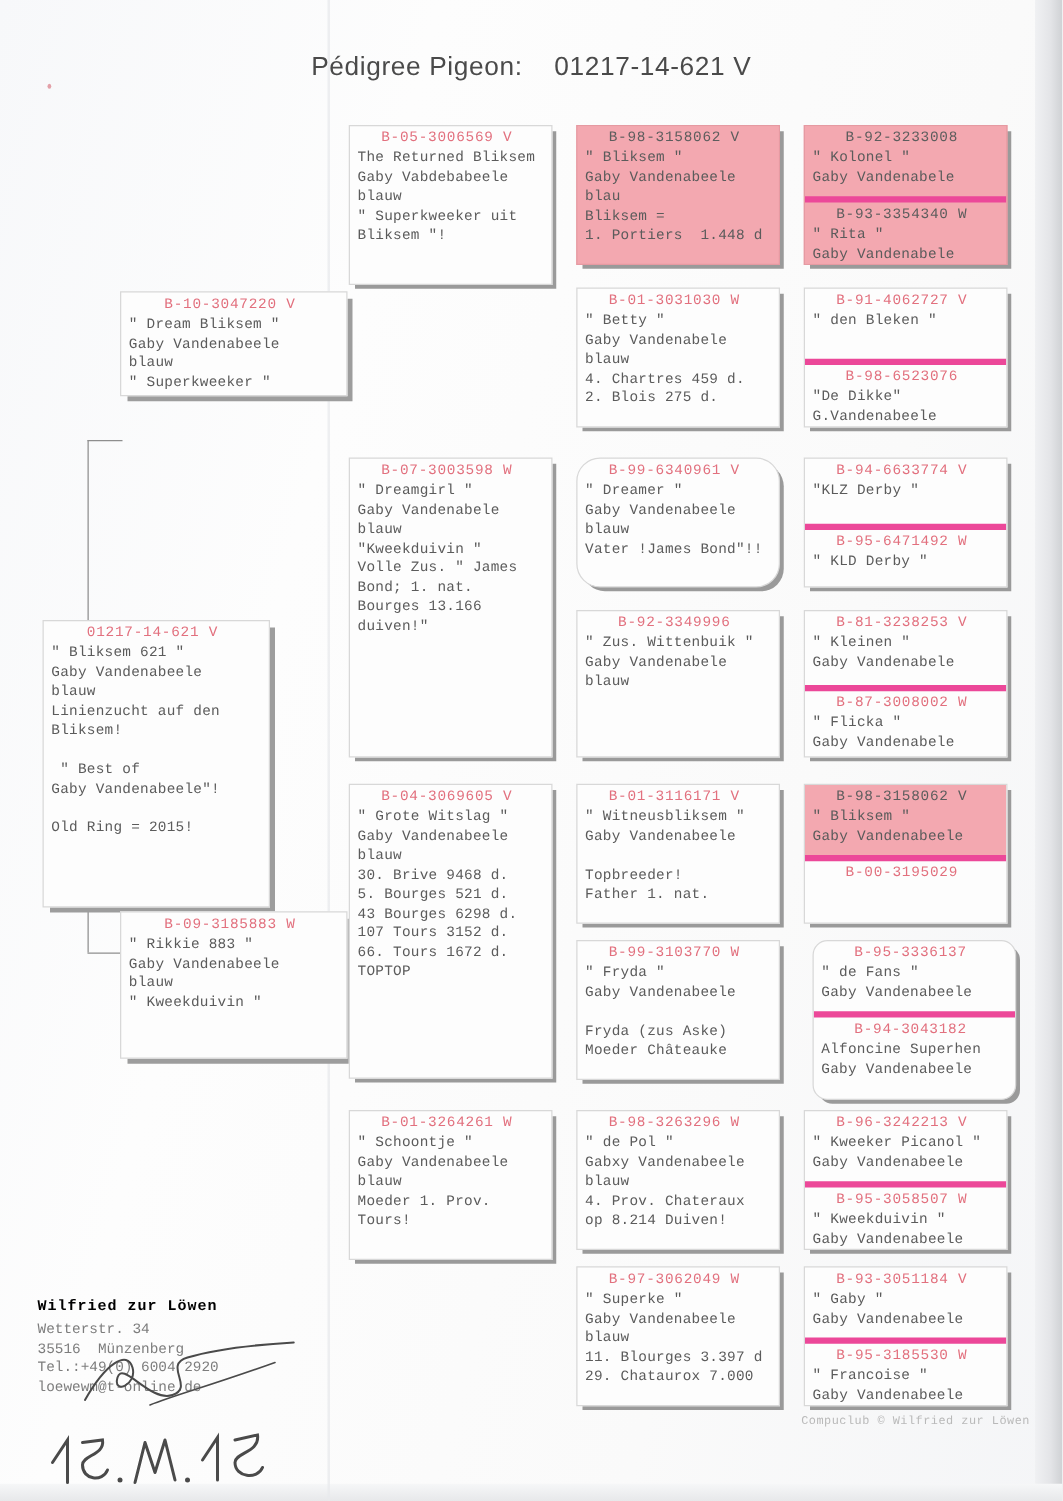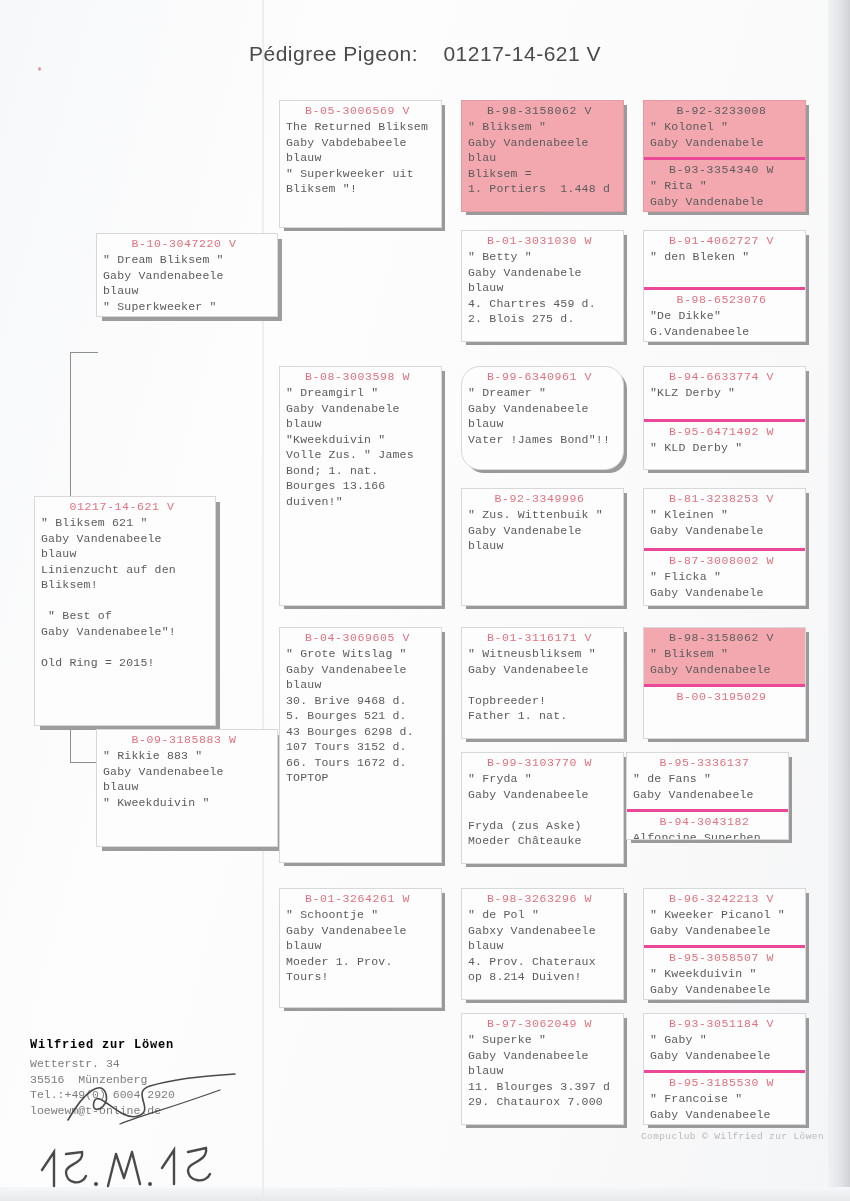--- a/index.html
+++ b/index.html
@@ -38,21 +38,21 @@
     position:absolute;
     background:#fdfdfd;
     border:1px solid #d8d8d8;
     box-sizing:border-box;
     box-shadow:4px 4px 0 -1px #9a9a9a;
     overflow:hidden;
   }
   .box.pink{background:#f3a8b0;border-color:#e59aa2;}
   .seg{box-sizing:border-box;padding:0 0 0 6px;}
   .seg.pink{background:#f3a8b0;}
-  .seg + .seg{border-top:3px solid #ec4899;}
+  .seg + .seg{border-top:5px solid #ec4899;}
   .ring{
     text-align:center;
     color:#e2707e;
     font-size:11.5px;
     letter-spacing:.6px;
     padding:3px 12px 2px 0;
     white-space:pre;
   }
   .ring.dark{color:#5d5d5d;}
   .lines{
@@ -153,21 +153,21 @@
     <div class="ring">B-05-3006569 V</div>
     <div class="lines">The Returned Bliksem
 Gaby Vabdebabeele
 blauw
 " Superkweeker uit
 Bliksem "!</div>
   </div>
 </div>
 <div class="box" style="left:279px;top:366px;width:163px;height:240px;">
   <div class="seg">
-    <div class="ring">B-08-3003598 W</div>
+    <div class="ring">B-07-3003598 W</div>
     <div class="lines">" Dreamgirl "
 Gaby Vandenabele
 blauw
 "Kweekduivin "
 Volle Zus. " James
 Bond; 1. nat.
 Bourges 13.166
 duiven!"</div>
   </div>
 </div>
@@ -328,21 +328,21 @@
     <div class="ring dark">B-98-3158062 V</div>
     <div class="lines">" Bliksem "
 Gaby Vandenabeele</div>
   </div>
   <div class="seg" style="height:56px;">
     <div class="ring">B-00-3195029</div>
     <div class="lines"></div>
   </div>
 </div>
 
-<div class="box" style="left:626px;top:752px;width:163px;height:88px;">
+<div class="box" style="left:650px;top:752px;width:163px;height:128px;border-radius:12px;">
   <div class="seg" style="height:56px;">
     <div class="ring">B-95-3336137</div>
     <div class="lines">" de Fans "
 Gaby Vandenabeele</div>
   </div>
   <div class="seg" style="height:56px;">
     <div class="ring">B-94-3043182</div>
     <div class="lines">Alfoncine Superhen
 Gaby Vandenabeele</div>
   </div>

